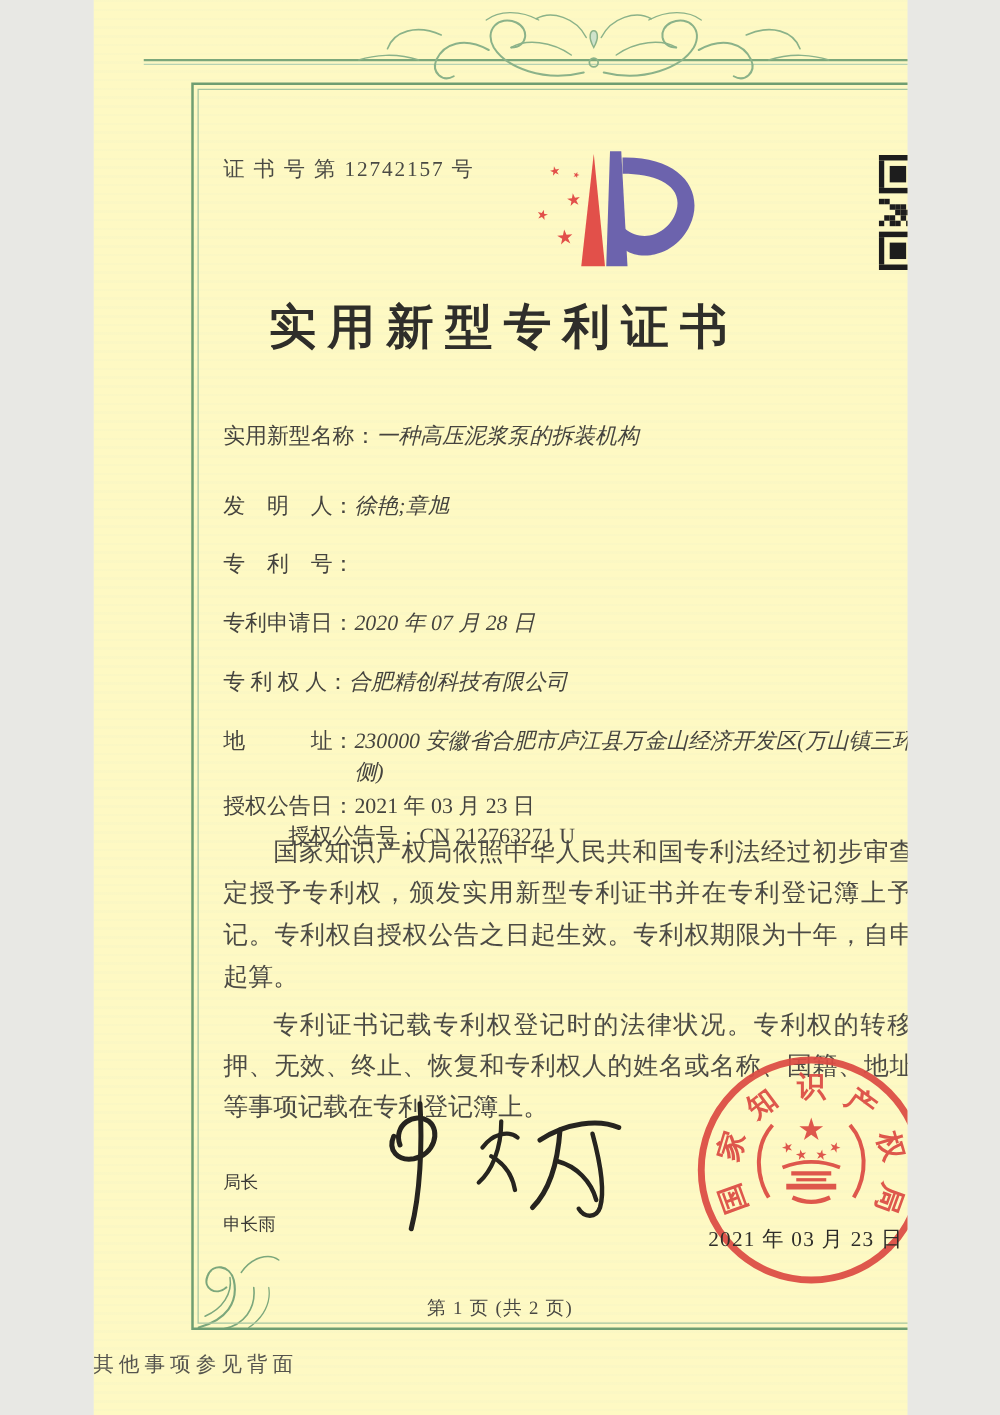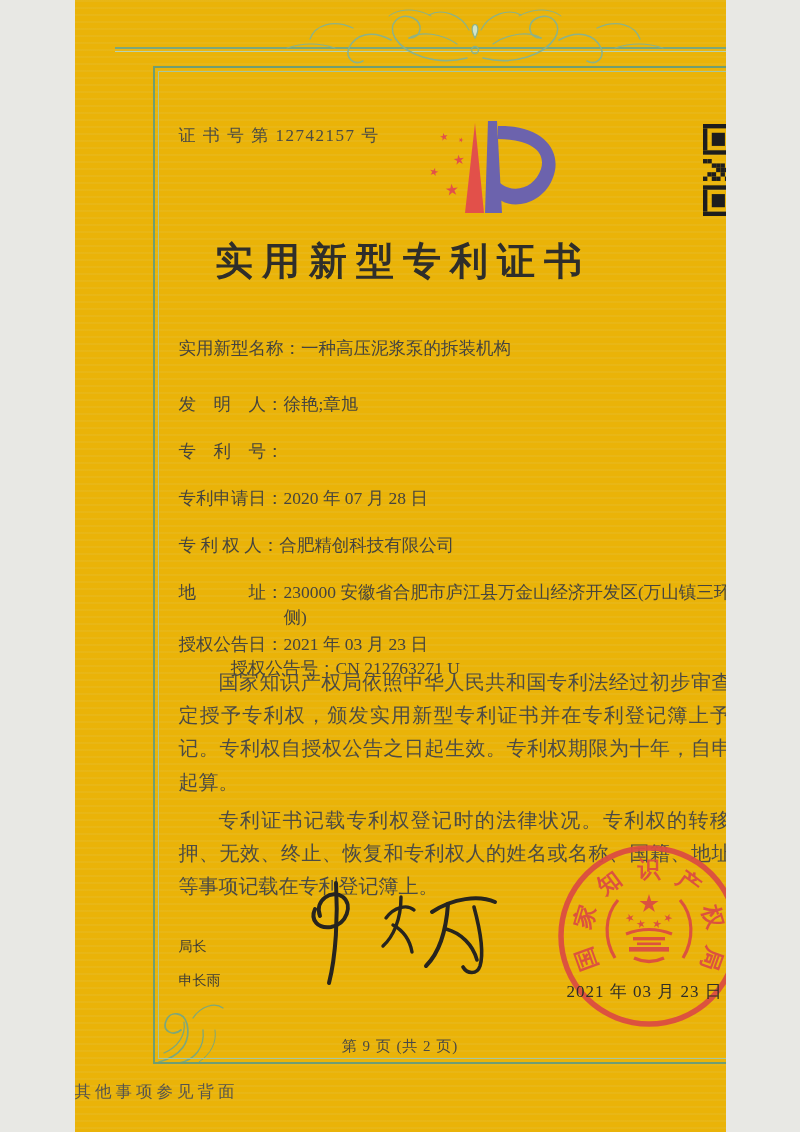--- a/index.html
+++ b/index.html
@@ -1,18 +1,18 @@
 <!DOCTYPE html>
 <html><head>
 <meta charset="utf-8">
 <style>
   html,body{margin:0;padding:0;background:#e8e8e4;}
   .page{
     position:relative;width:651px;height:1132px;margin:0 auto;
-    background:#eab308;overflow:hidden;
+    background:#fef9c3;overflow:hidden;
     font-family:"Liberation Serif","DejaVu Serif",serif;
     color:#45443f;
   }
   .page::before{
     content:"";position:absolute;inset:0;
     background:repeating-linear-gradient(180deg,rgba(210,225,205,.07) 0 2px,transparent 2px 7px);
     pointer-events:none;
   }
   .orn{position:absolute;left:0;top:0;z-index:1;}
   .frame{
@@ -27,21 +27,21 @@
   }
   .logo{position:absolute;left:330px;top:106px;}
   .qr{position:absolute;left:628px;top:124px;}
   .title{
     position:absolute;left:6px;right:0;top:236px;text-align:center;
     font-size:38px;font-weight:600;letter-spacing:9px;color:#2f2e2a;
   }
   .fields{position:absolute;left:104px;top:336px;width:592px;font-size:17.5px;}
   .frow{position:absolute;left:0;display:flex;width:592px;line-height:1.45;}
   .frow .lab{white-space:nowrap;flex:none;}
-  .frow .val{flex:1;}
+  .frow .val{flex:1;font-style:italic;}
   .grant-row{position:absolute;left:0;top:296px;display:flex;width:592px;flex-direction:column;}
   .grant-row .g2{margin-left:52px;}
   .body-text{
     position:absolute;left:104px;top:666px;width:594px;
     font-size:20px;line-height:1.66;text-align:justify;color:#4c4b45;
   }
   .body-text p{margin:0 0 5px 0;text-indent:2em;}
   .officials{position:absolute;left:104px;top:940px;font-size:14px;color:#3c3b37;line-height:1.05;}
   .officials .o1{margin-bottom:19px;}
   .signature{position:absolute;left:205px;top:876px;}
@@ -350,18 +350,18 @@
           <rect x="-20" y="15" width="40" height="4.6"></rect>
           <path d="M-34,26 C-45,8 -45,-16 -31,-32" fill="none" stroke="#dc4b43" stroke-width="3.2"></path>
           <path d="M34,26 C45,8 45,-16 31,-32" fill="none" stroke="#dc4b43" stroke-width="3.2"></path>
           <path d="M-15,26 Q0,33 15,26" fill="none" stroke="#dc4b43" stroke-width="3.4"></path>
         </g>
       </g>
     </svg>
 
     <div class="seal-date">2021 年 03 月 23 日</div>
 
-    <div class="page-info">第 9 页 (共 2 页)</div>
+    <div class="page-info">第 1 页 (共 2 页)</div>
 
     <div class="back-note">其他事项参见背面</div>
 
   </div>
 </div>
 
 </body></html>

